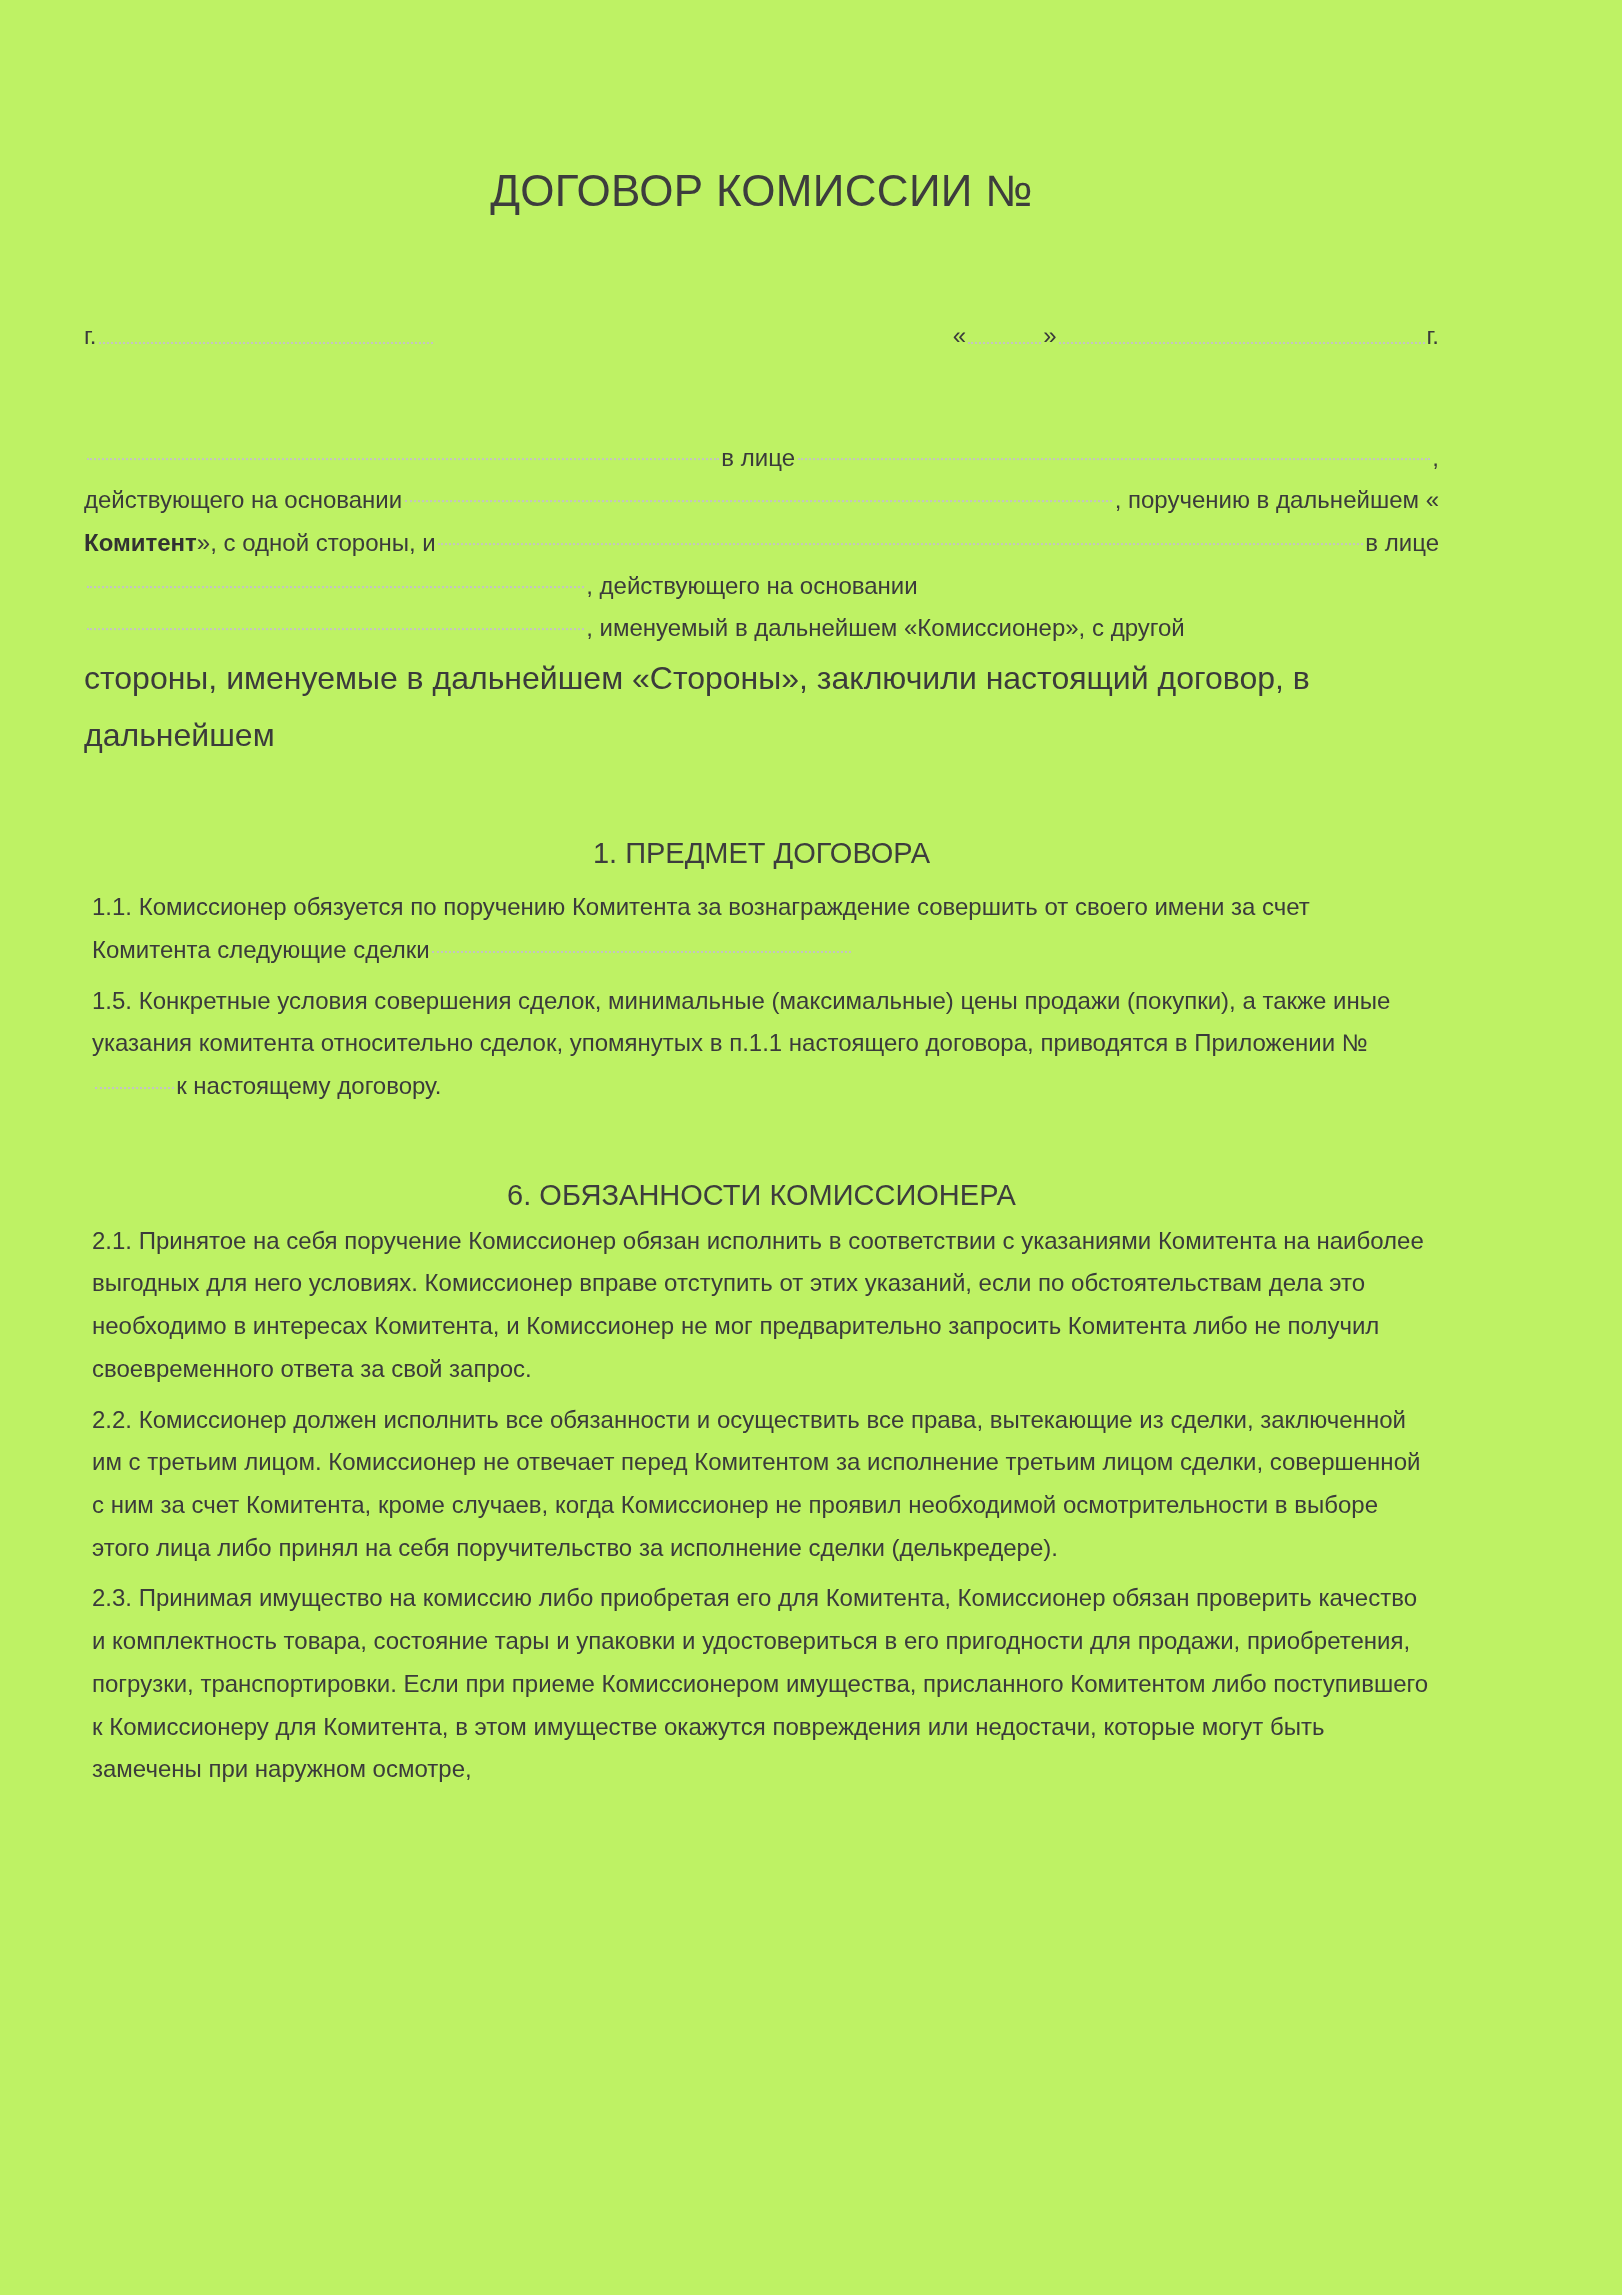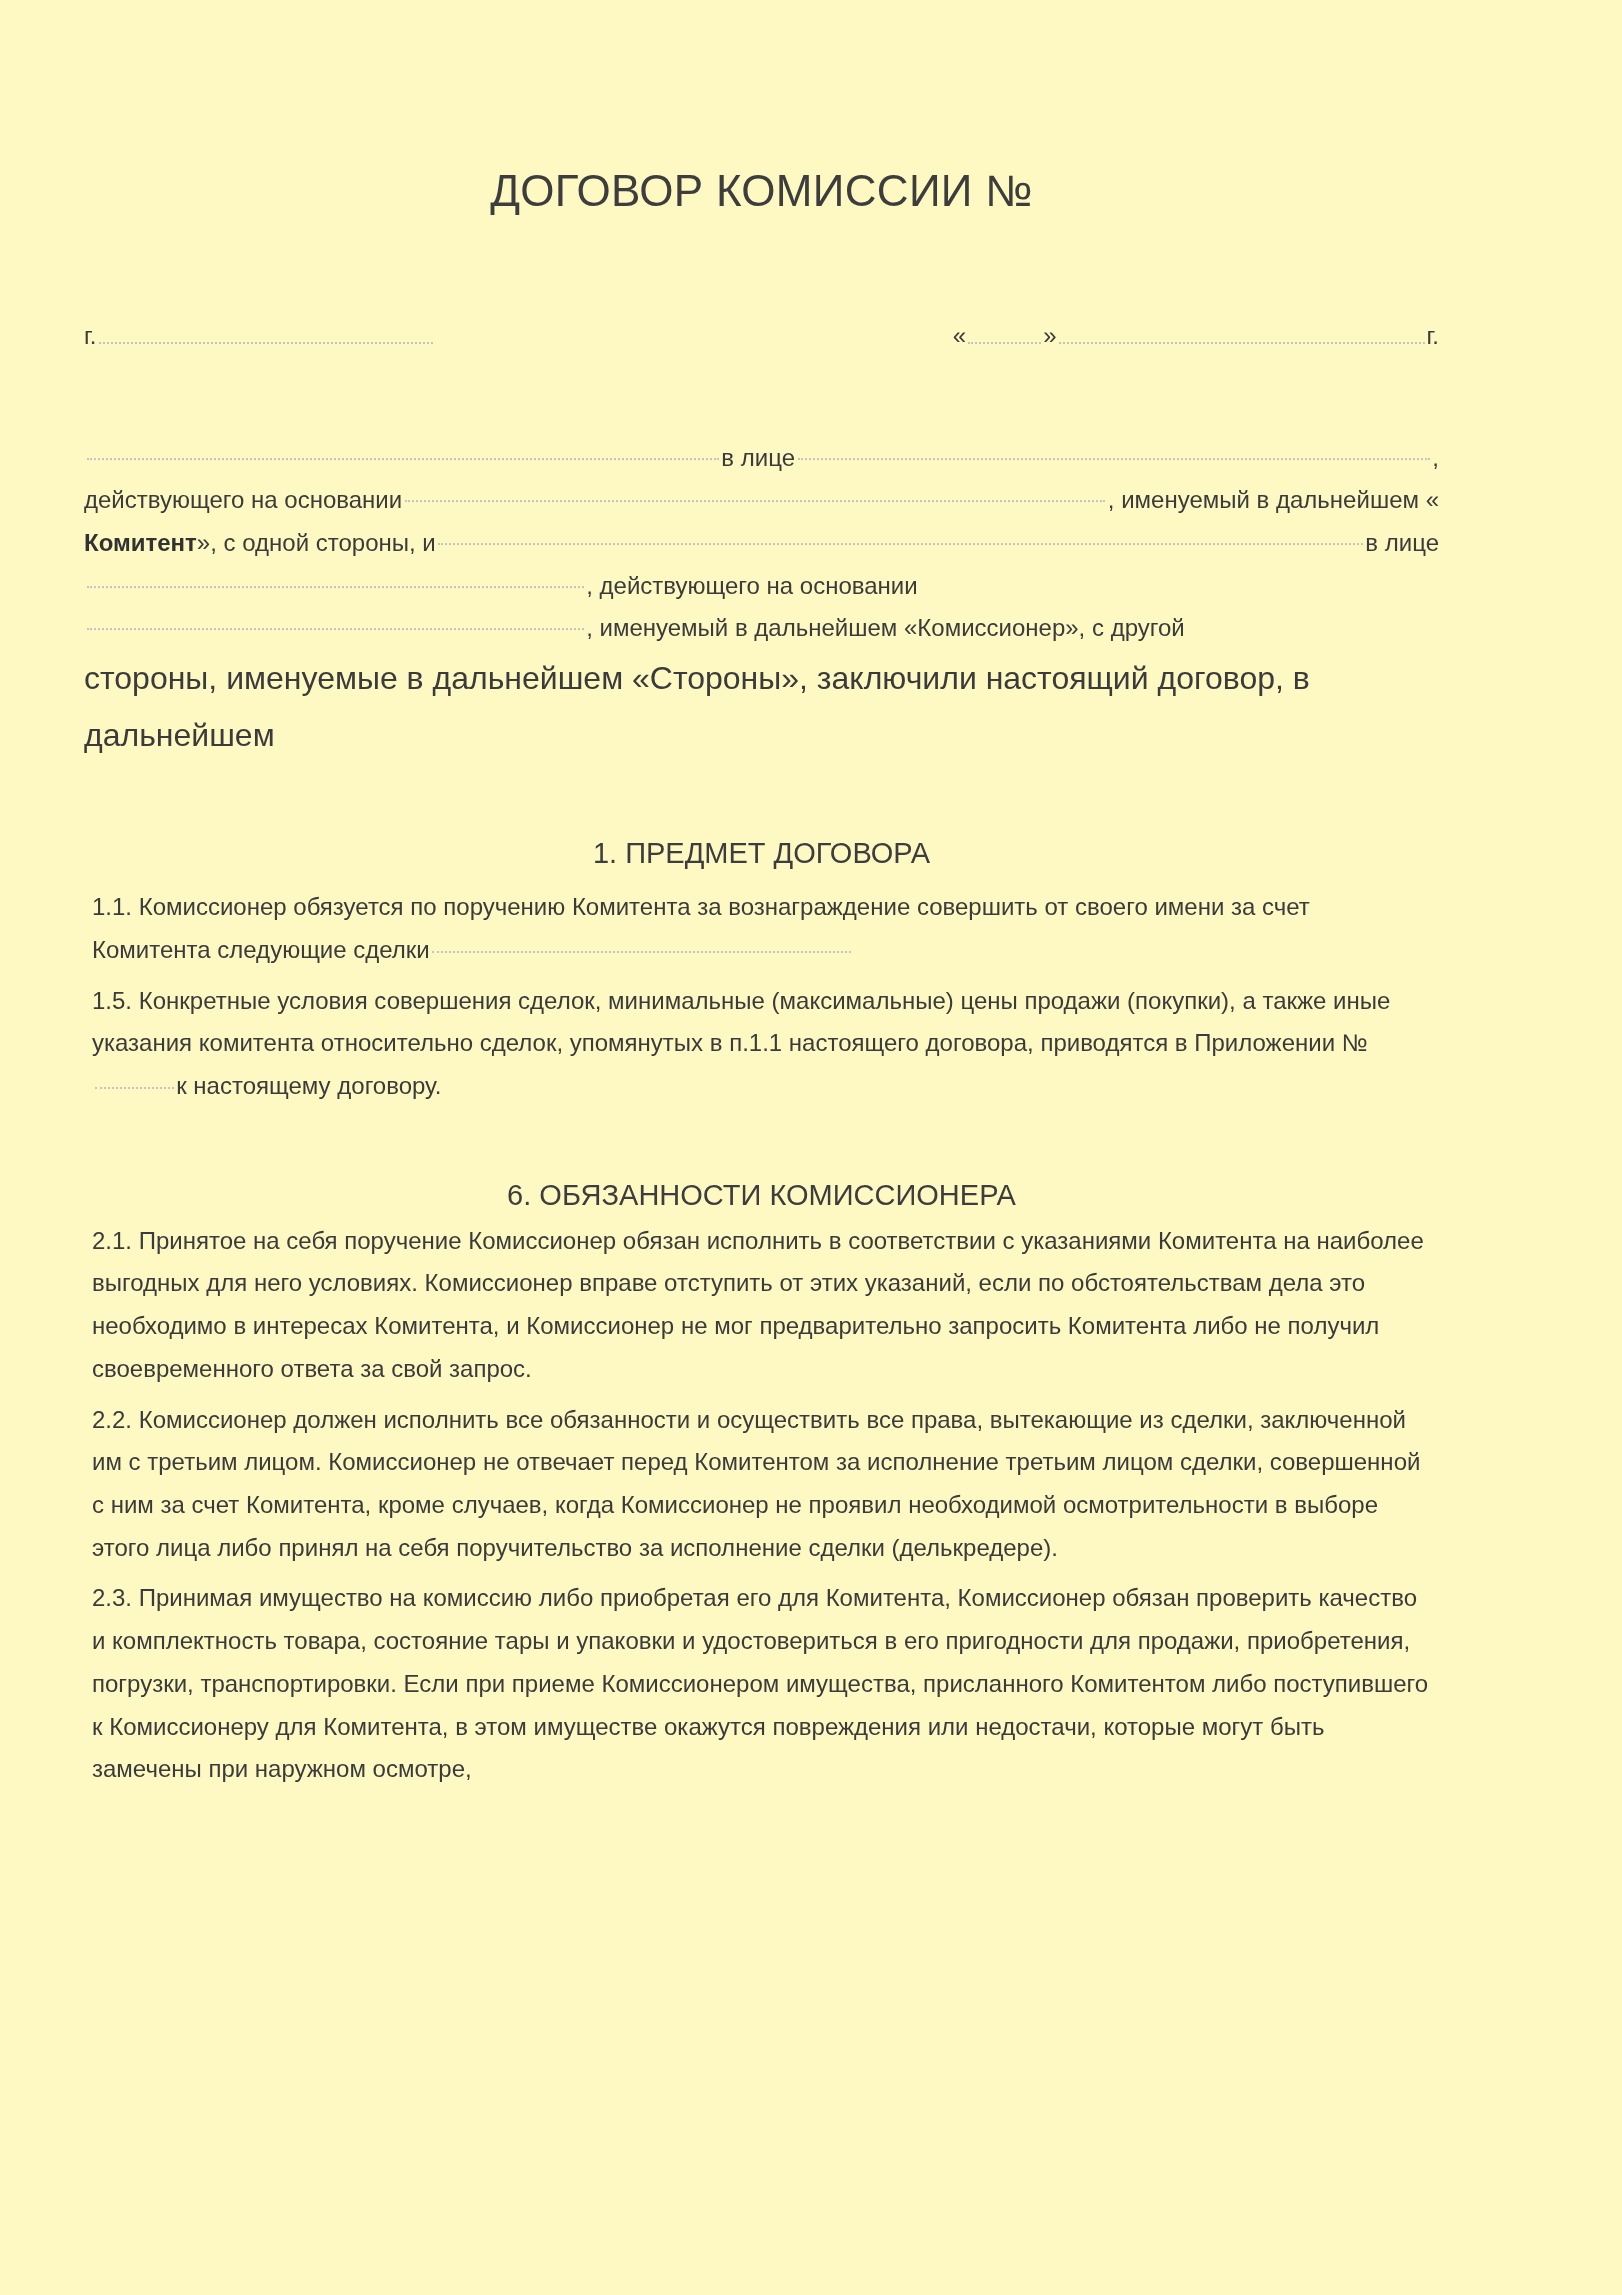--- a/index.html
+++ b/index.html
@@ -11,21 +11,21 @@
 
   body {
     font-family: "Liberation Sans", "DejaVu Sans", sans-serif;
     color: #3b3b3b;
   }
 
   .page {
     position: relative;
     width: 1622px;
     height: 2295px;
-    background: #fef9c3;
+    background: #bef264;
     box-sizing: border-box;
     padding: 3px;
     overflow: hidden;
   }
 
   .content {
     position: absolute;
     left: 84px;
     top: 0;
     width: 1355px;
@@ -188,21 +188,21 @@
       <div class="pline">
         <span class="grow"></span>
         <span class="txt">в лице</span>
         <span class="grow"></span>
         <span class="txt">,</span>
       </div>
 
       <div class="pline">
         <span class="txt">действующего на основании</span>
         <span class="grow"></span>
-        <span class="txt">, именуемый в дальнейшем «</span>
+        <span class="txt">, поручению в дальнейшем «</span>
       </div>
 
       <div class="pline">
         <strong>Комитент</strong>
         <span class="txt">», с одной стороны, и</span>
         <span class="grow"></span>
         <span class="txt">в лице</span>
       </div>
 
       <div class="pline">

